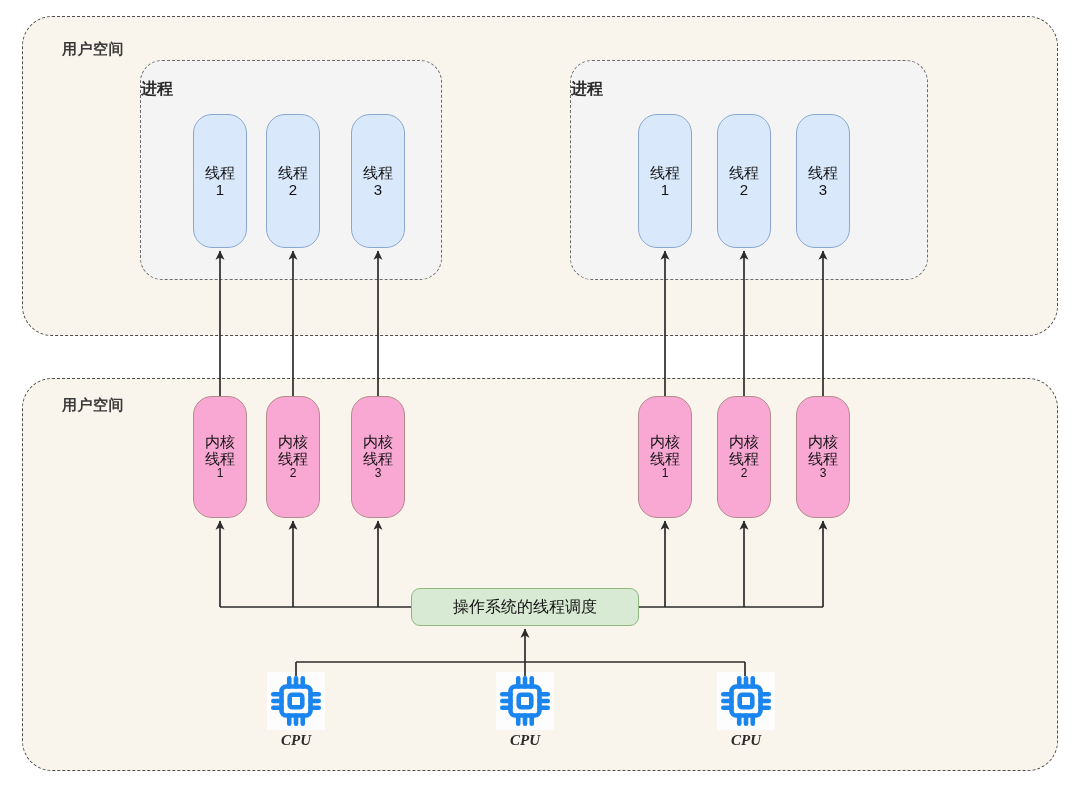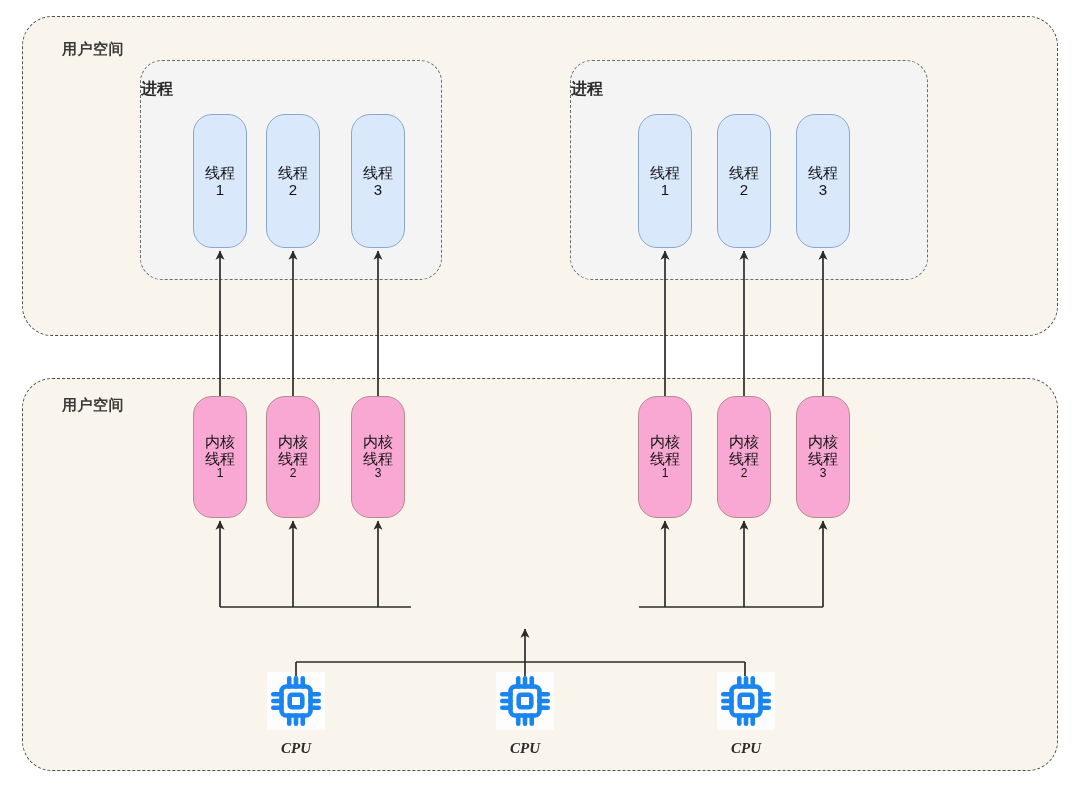--- a/index.html
+++ b/index.html
@@ -111,21 +111,21 @@
   }
   .cpu .glyph {
     display: block;
     width: 58px;
     height: 58px;
     margin: 0 auto;
     background: #fdfdfd;
   }
   .cpu .cpu-label {
     display: block;
-    margin-top: 10px;
+    margin-top: 2px;
     font-size: 15px;
     font-style: italic;
     font-weight: bold;
     color: #2b2b2b;
     font-family: "Liberation Serif", "DejaVu Serif", serif;
   }
 
   
   #wires {
     position: absolute;
@@ -206,20 +206,23 @@
     <span class="cjk">内核</span>
     <span class="cjk">线程</span>
     <span class="num">2</span>
   </div>
   <div class="node kernel" style="left:796px; top:396px; width:54px; height:122px;">
     <span class="cjk">内核</span>
     <span class="cjk">线程</span>
     <span class="num">3</span>
   </div>
 
+  <div class="scheduler" style="left:411px; top:588px; width:228px; height:38px;">
+    <span>操作系统的线程调度</span>
+  </div>
 
   <div class="cpu" style="left:260px; top:672px;">
     <span class="glyph">
       <svg viewBox="0 0 24 24" width="58" height="58" fill="none" stroke="#1a84ef" stroke-width="1.9" stroke-linecap="round">
         <rect x="6" y="6" width="12" height="12" rx="2"></rect>
         <rect x="9.4" y="9.4" width="5.2" height="5.2" rx="1"></rect>
         <line x1="9.2" y1="2.6" x2="9.2" y2="6"></line>
         <line x1="12" y1="2.6" x2="12" y2="6"></line>
         <line x1="14.8" y1="2.6" x2="14.8" y2="6"></line>
         <line x1="9.2" y1="18" x2="9.2" y2="21.4"></line>

